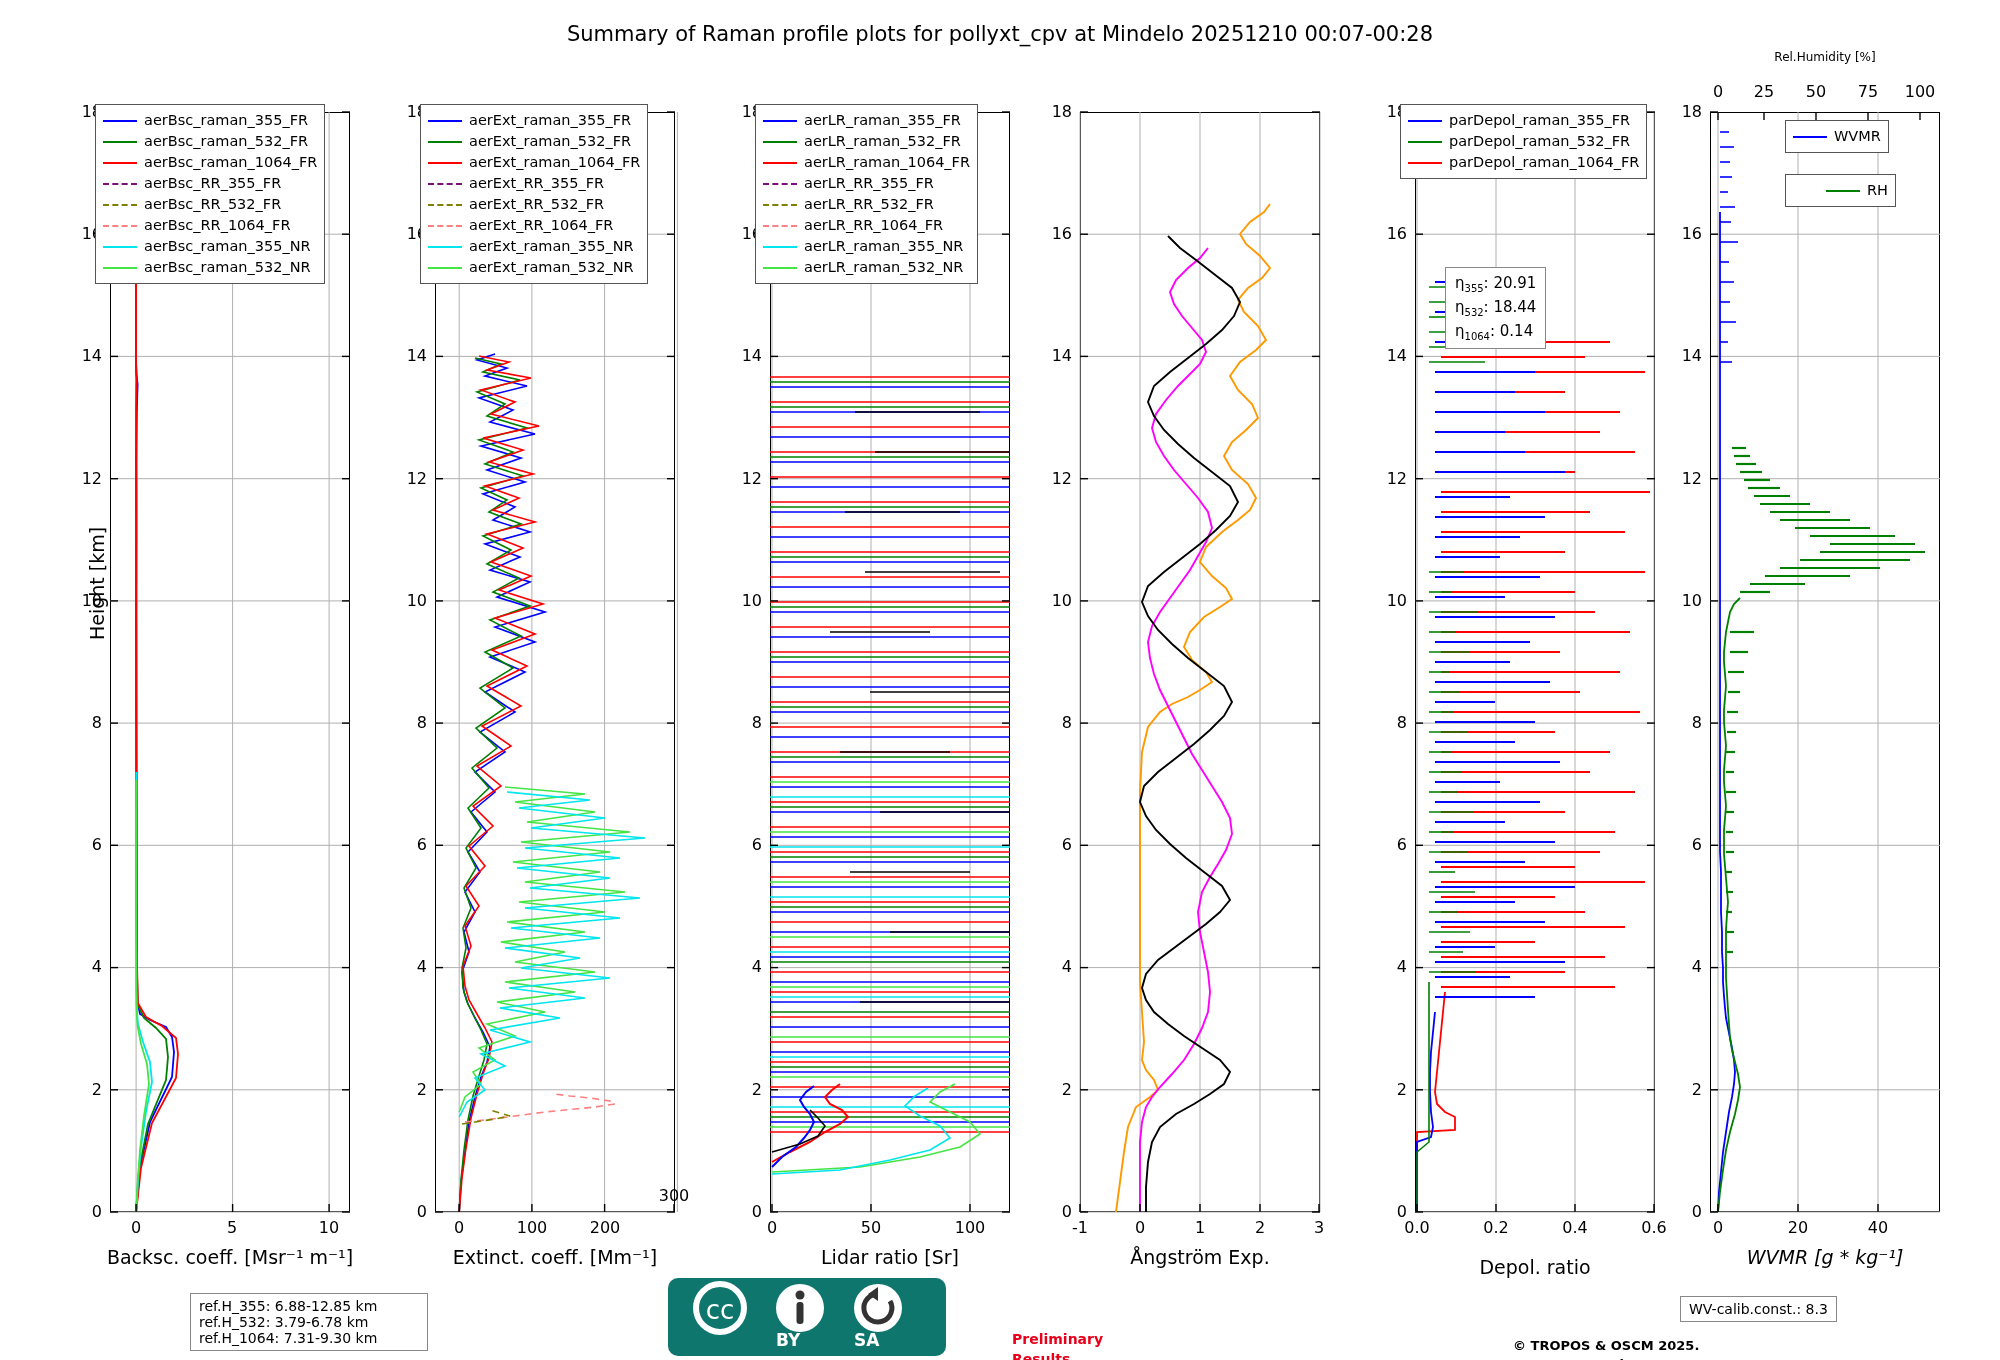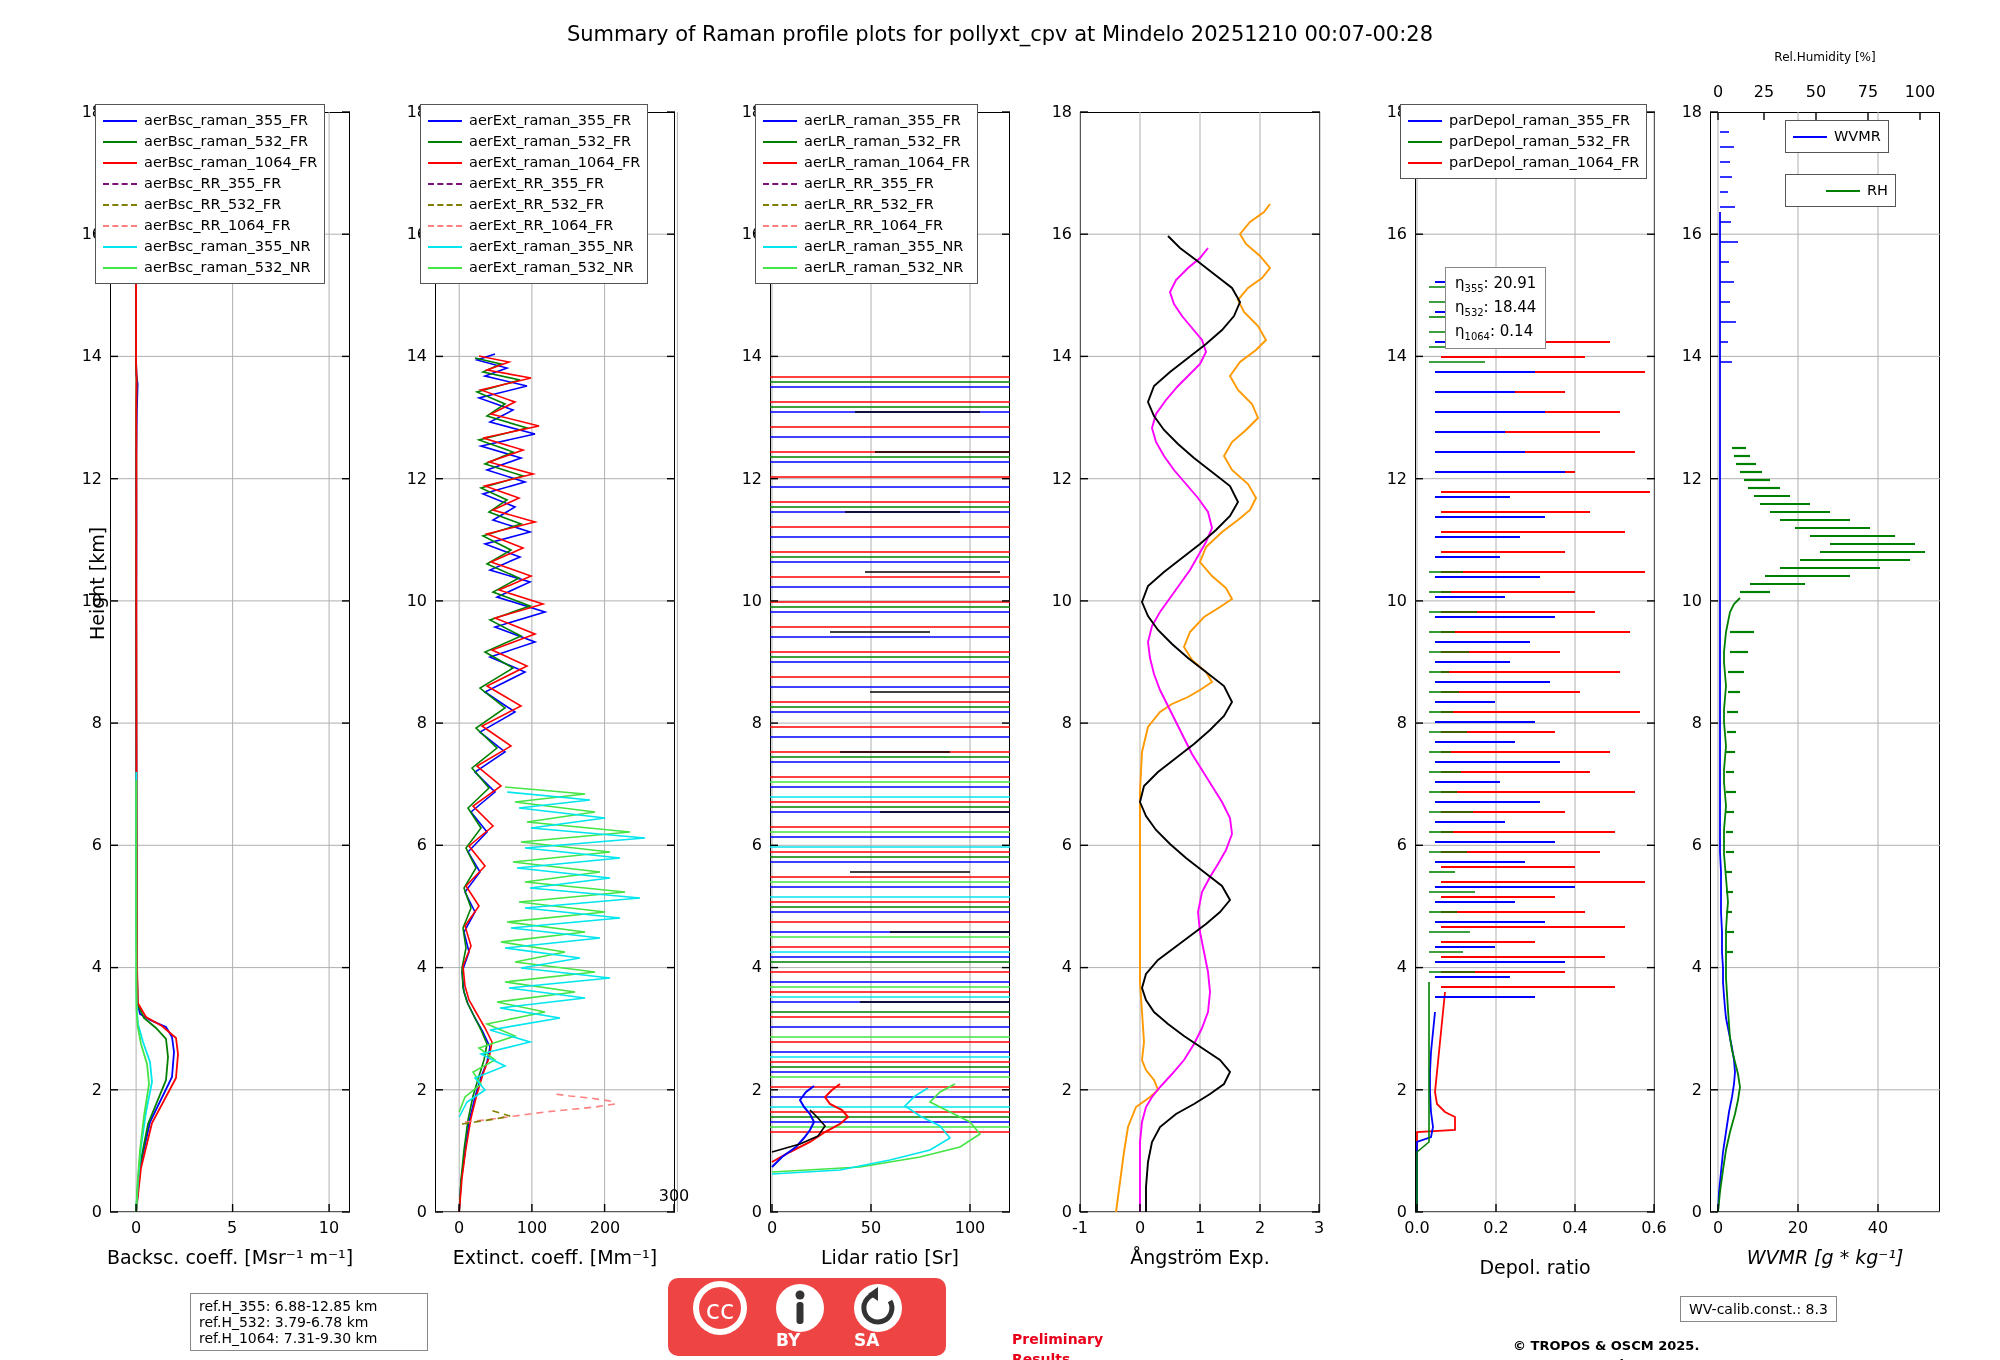--- a/index.html
+++ b/index.html
@@ -890,21 +890,21 @@
 <div class="boxnote" style="left:190px;top:1293px;width:220px;">
   <div>ref.H_355: 6.88-12.85 km</div>
   <div>ref.H_532: 3.79-6.78 km</div>
   <div>ref.H_1064: 7.31-9.30 km</div>
 </div>
 
 <div class="boxnote" style="left:1680px;top:1296px;">
   <span>WV-calib.const.: 8.3</span>
 </div>
 
-<div style="position:absolute;left:668px;top:1278px;width:278px;height:78px;background:#ef4444;border-radius:10px;">
+<div style="position:absolute;left:668px;top:1278px;width:278px;height:78px;background:#0f766e;border-radius:10px;">
   <svg width="278" height="78" viewBox="0 0 278 78">
     <circle cx="52" cy="30" r="24" fill="none" stroke="#ffffff" stroke-width="6"></circle>
     <text x="52" y="41" font-size="26" font-family="DejaVu Sans, sans-serif" fill="#ffffff" text-anchor="middle">cc</text>
     <circle cx="132" cy="30" r="24" fill="#ffffff"></circle>
     <circle cx="132" cy="17" r="4.5" fill="#333333"></circle>
     <rect x="128.5" y="24" width="7" height="22" rx="3" fill="#333333"></rect>
     <circle cx="210" cy="30" r="24" fill="#ffffff"></circle>
     <path d="M210,16 a14,14 0 1,0 12,7" fill="none" stroke="#333333" stroke-width="5"></path>
     <polygon points="210,9 210,23 200,16" fill="#333333"></polygon>
   </svg>

